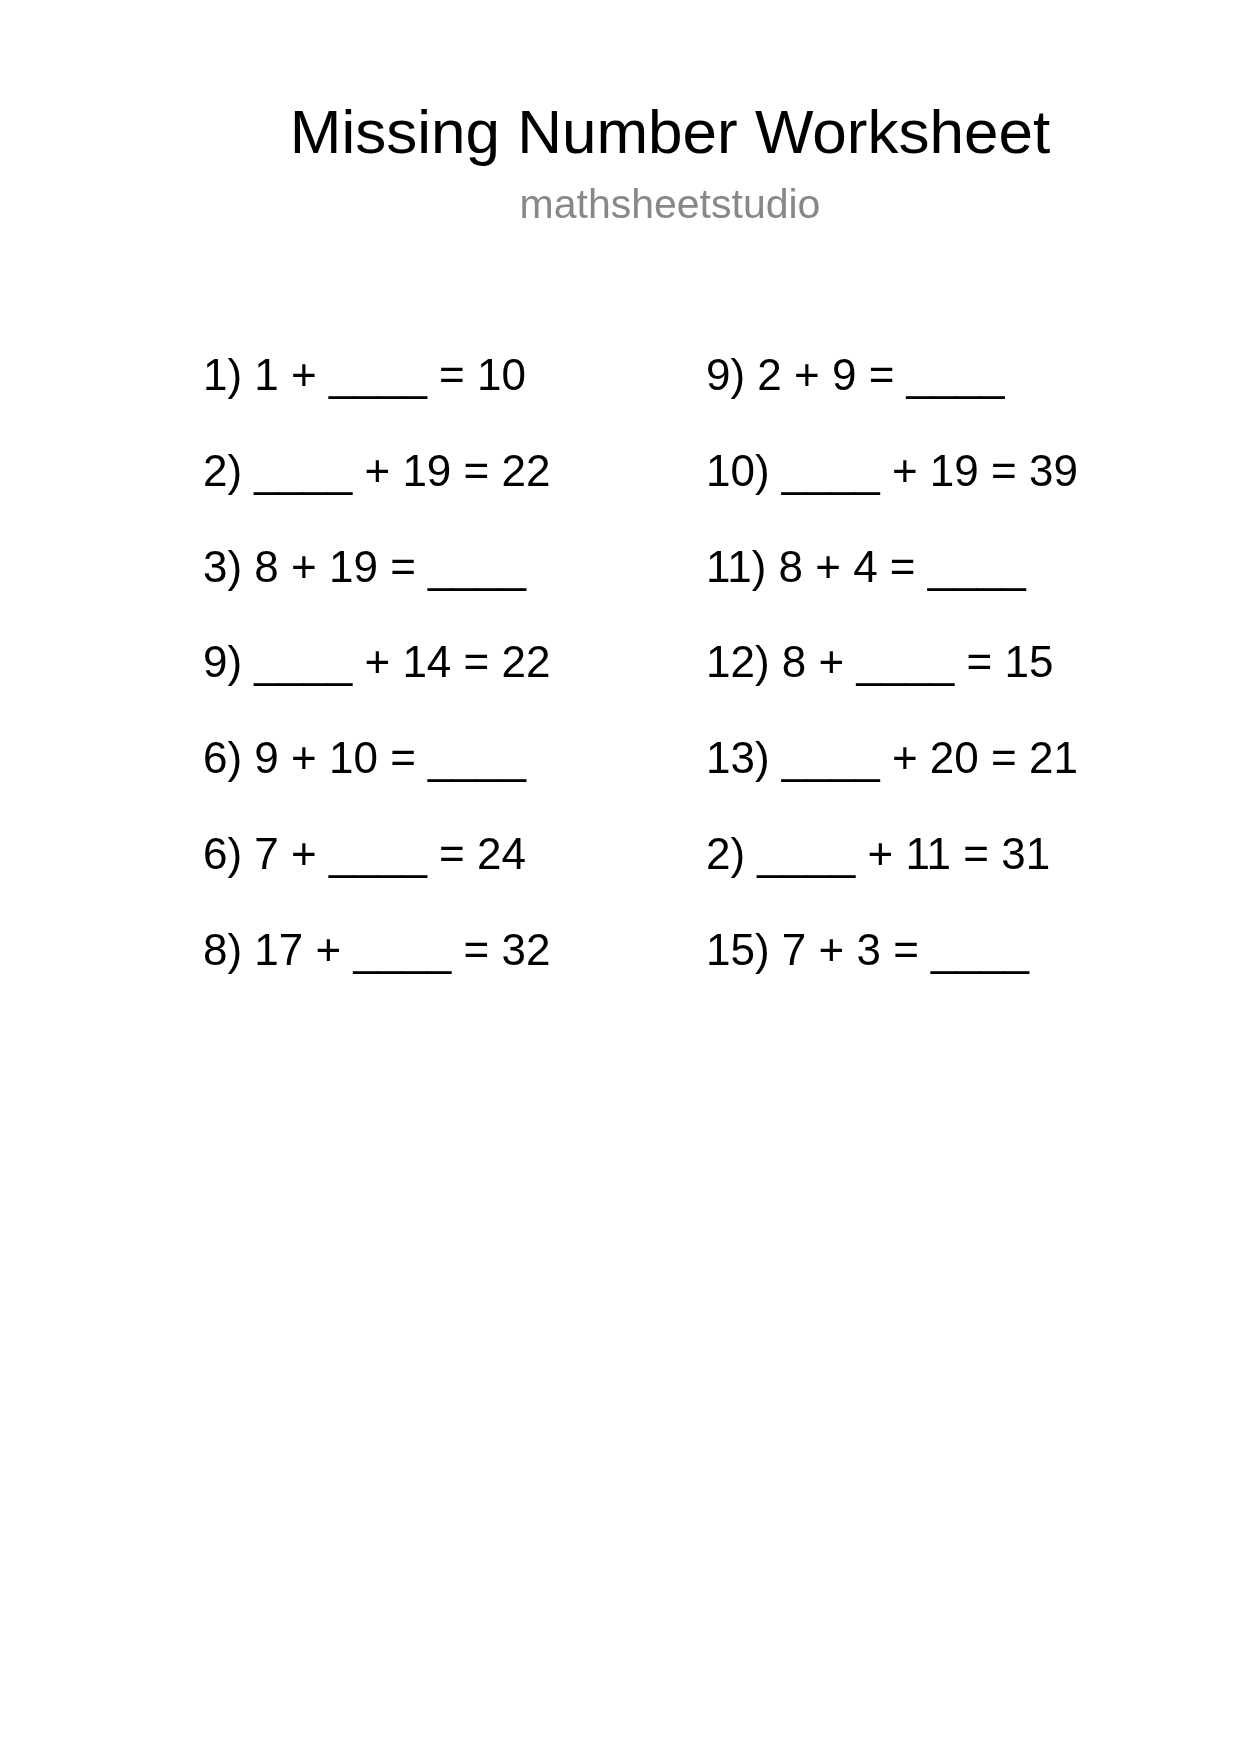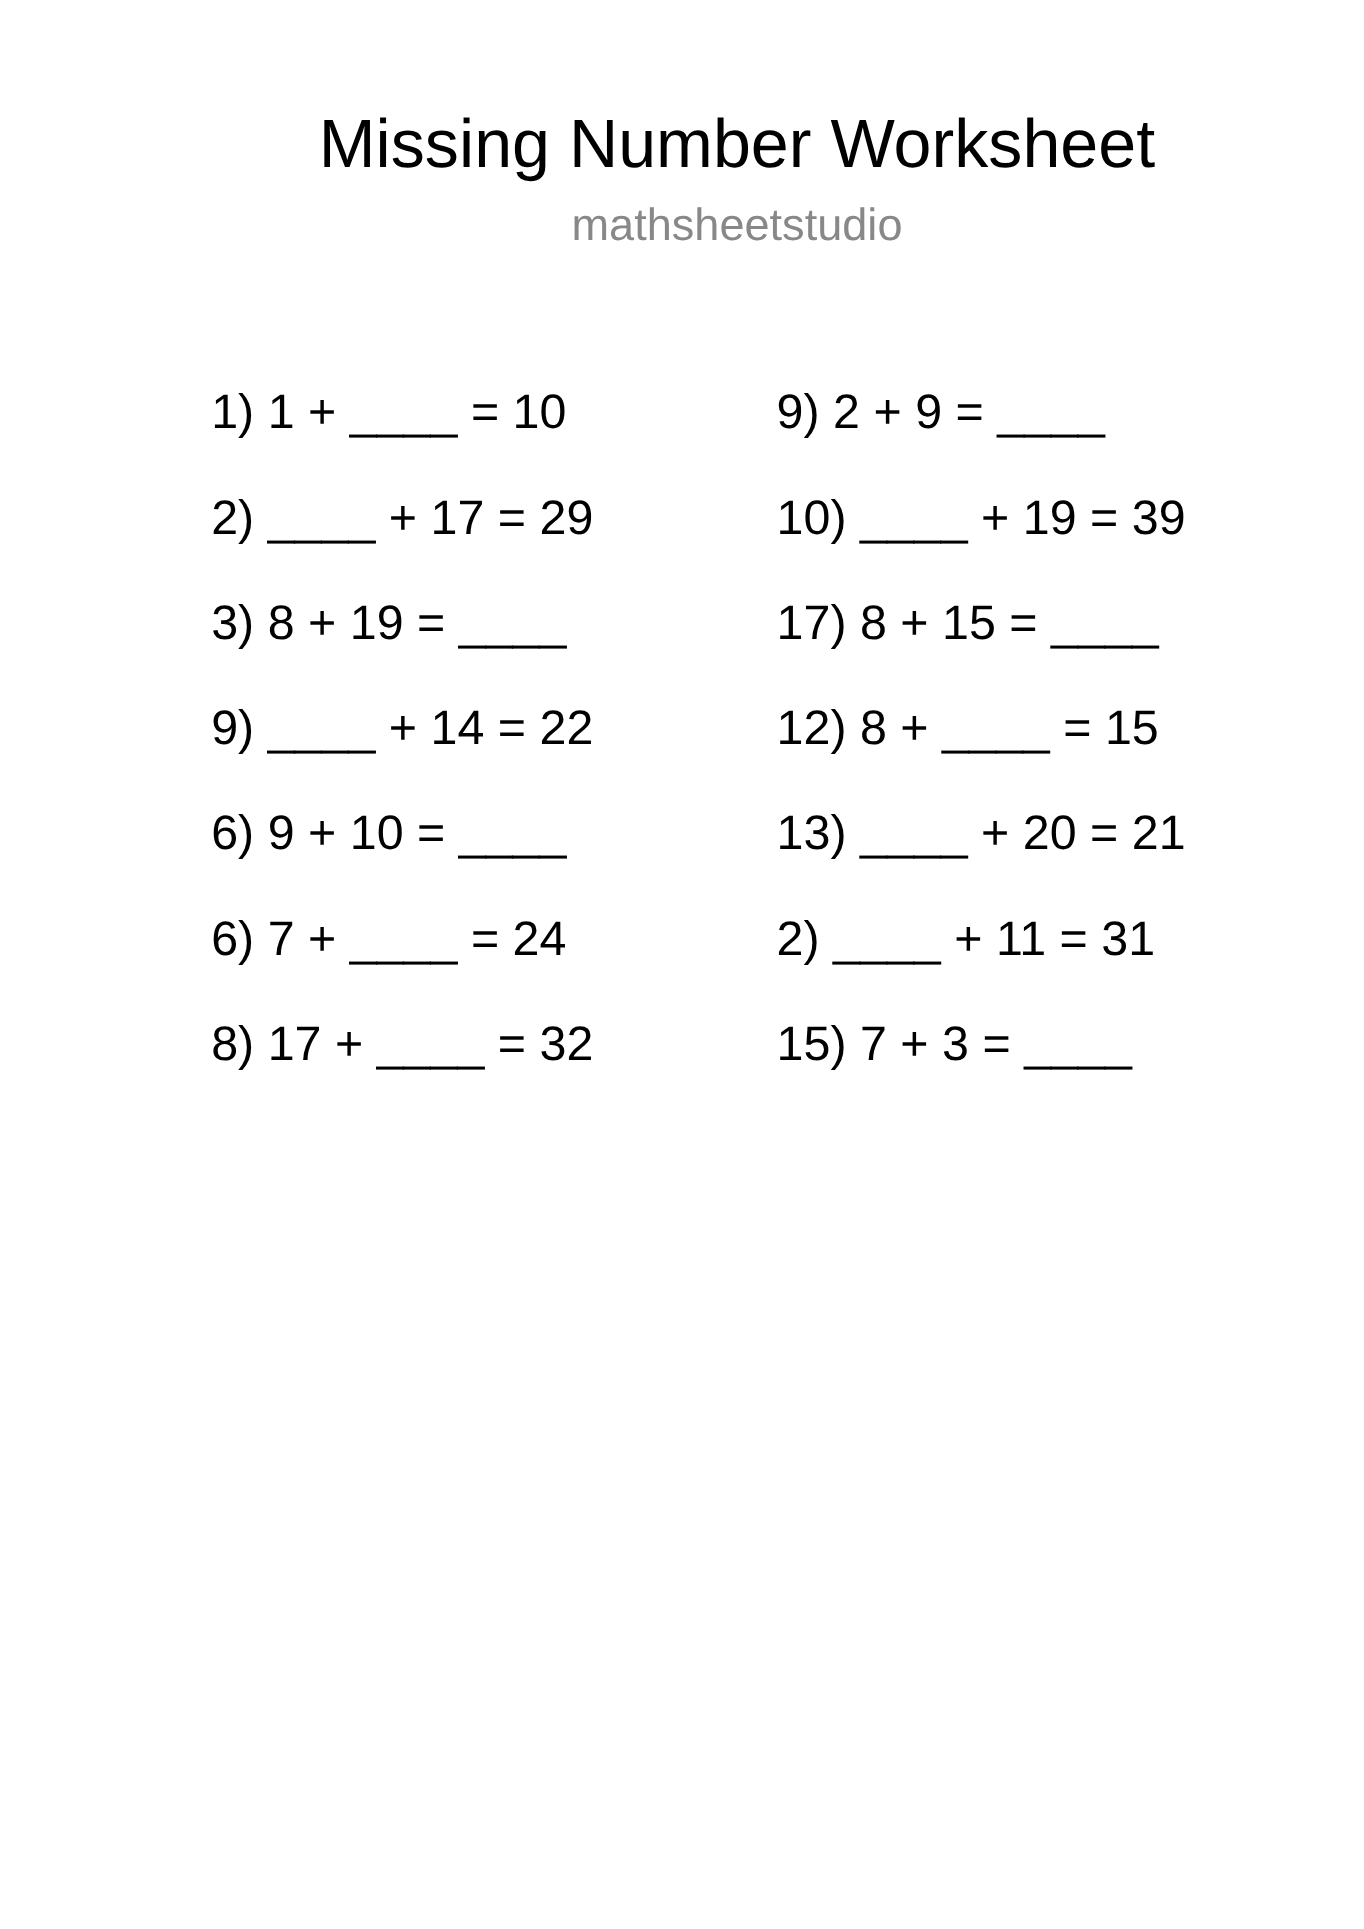--- a/index.html
+++ b/index.html
@@ -3,43 +3,43 @@
 <meta charset="utf-8">
 <style>
   html, body { margin: 0; padding: 0; background: #ffffff; }
   body { width: 1240px; height: 1754px; position: relative; overflow: hidden;
          font-family: "Liberation Sans", sans-serif; color: #000; }
   .title { position: absolute; left: 0; width: 1340px; top: 96px; text-align: center;
            font-size: 62px; line-height: 72px; white-space: nowrap; }
   .subtitle { position: absolute; left: 0; width: 1340px; top: 180px; text-align: center;
               font-size: 41px; line-height: 48px; color: #888888; white-space: nowrap; }
   .col { position: absolute; top: 345px; }
-  .col.left { left: 192px; }
+  .col.left { left: 203px; }
   .col.right { left: 706px; }
   .problem { height: 95.8px; font-size: 44px; line-height: 60px; white-space: nowrap; }
 </style>
 </head>
 <body>
 
 <div>
   <div class="title">Missing Number Worksheet</div>
   <div class="subtitle">mathsheetstudio</div>
 
   <div class="col left">
     <div class="problem">1) 1 + ____ = 10</div>
-    <div class="problem">2) ____ + 17 = 29</div>
+    <div class="problem">2) ____ + 19 = 22</div>
     <div class="problem">3) 8 + 19 = ____</div>
     <div class="problem">9) ____ + 14 = 22</div>
     <div class="problem">6) 9 + 10 = ____</div>
     <div class="problem">6) 7 + ____ = 24</div>
     <div class="problem">8) 17 + ____ = 32</div>
   </div>
 
   <div class="col right">
     <div class="problem">9) 2 + 9 = ____</div>
     <div class="problem">10) ____ + 19 = 39</div>
-    <div class="problem">17) 8 + 15 = ____</div>
+    <div class="problem">11) 8 + 4 = ____</div>
     <div class="problem">12) 8 + ____ = 15</div>
     <div class="problem">13) ____ + 20 = 21</div>
     <div class="problem">2) ____ + 11 = 31</div>
     <div class="problem">15) 7 + 3 = ____</div>
   </div>
 </div>
 
 </body></html>

